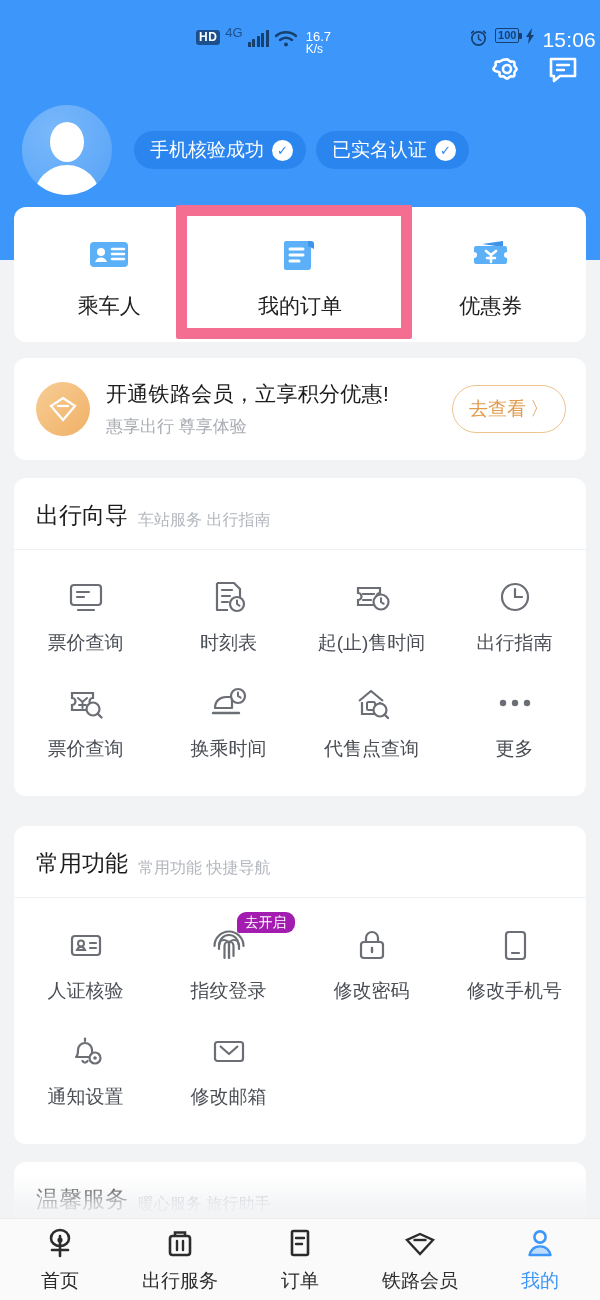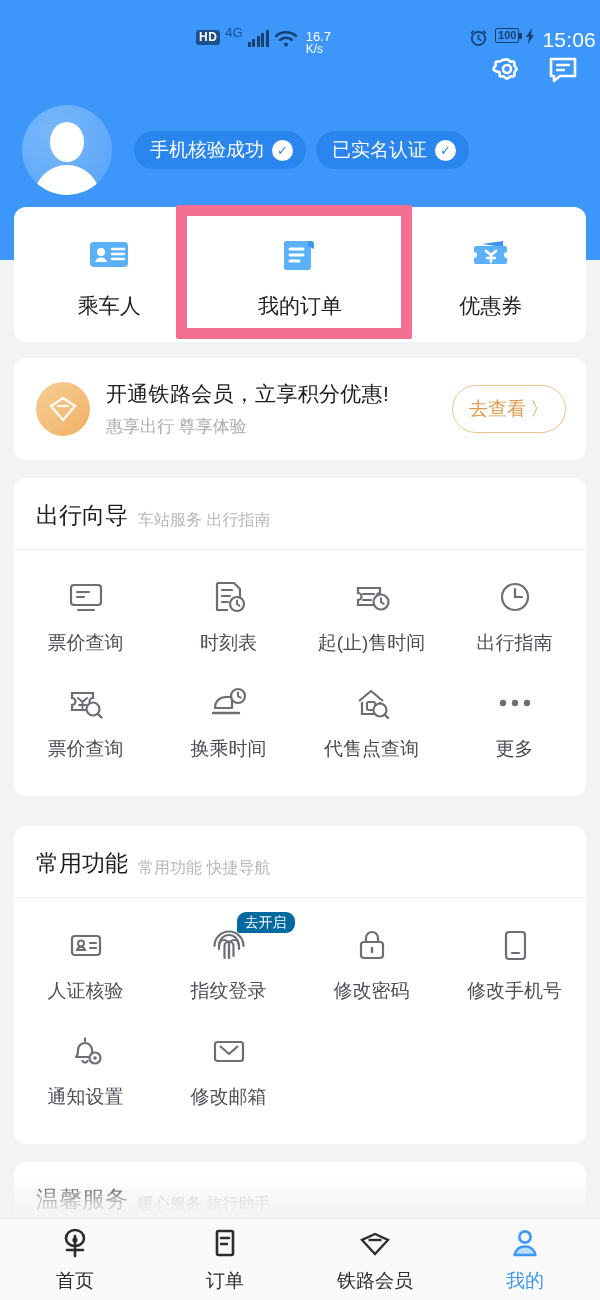--- a/index.html
+++ b/index.html
@@ -158,21 +158,21 @@
     display: flex; flex-wrap: wrap; padding: 14px 0 14px 0;
   }
   .grid-item {
     width: 25%;
     display: flex; flex-direction: column; align-items: center;
     gap: 12px; padding: 12px 0 14px 0; position: relative;
   }
   .grid-label { font-size: 19px; color: #4b4f55; }
   .ico-badge {
     position: absolute; top: 0px; left: 50%; margin-left: 8px;
-    background: #0369a1; color: #fff;
+    background: #a21caf; color: #fff;
     font-size: 14px; border-radius: 9px 9px 9px 2px;
     padding: 3px 8px 4px 8px; line-height: 1; white-space: nowrap;
   }
 
   #guide-card  { top: 478px; height: 318px; }
   #common-card { top: 826px; height: 318px; }
   #warm-card   { top: 1162px; height: 120px; }
   #warm-card .section-head { border-bottom: none; }
 
   
@@ -536,20 +536,30 @@
         <svg width="36" height="36" viewBox="0 0 36 36">
           <path d="M18 5c5 0 9 3.6 9 8.2 0 4.4-4 7.8-9 7.8s-9-3.4-9-7.8C9 8.6 13 5 18 5z" fill="none" stroke="#2c2c2c" stroke-width="2.6"></path>
           <path d="M18 11v20" stroke="#2c2c2c" stroke-width="2.6" stroke-linecap="round"></path>
           <path d="M10 25h16" stroke="#2c2c2c" stroke-width="2.6" stroke-linecap="round"></path>
           <circle cx="18" cy="15" r="2.6" fill="#2c2c2c"></circle>
         </svg>
       </span>
       <span class="tab-label">首页</span>
     </div>
 
+    <div class="tab">
+      <span>
+        <svg width="36" height="36" viewBox="0 0 36 36">
+          <rect x="8" y="11" width="20" height="19" rx="2.5" fill="none" stroke="#2c2c2c" stroke-width="2.6"></rect>
+          <path d="M13 11V7.5h10V11" fill="none" stroke="#2c2c2c" stroke-width="2.6"></path>
+          <path d="M15 16v9M21 16v9" stroke="#2c2c2c" stroke-width="2.4" stroke-linecap="round"></path>
+        </svg>
+      </span>
+      <span class="tab-label">出行服务</span>
+    </div>
 
     <div class="tab">
       <span>
         <svg width="36" height="36" viewBox="0 0 36 36">
           <rect x="10" y="6" width="16" height="24" rx="1.5" fill="none" stroke="#2c2c2c" stroke-width="2.6"></rect>
           <path d="M14 13h8M14 19h6" stroke="#2c2c2c" stroke-width="2.4" stroke-linecap="round"></path>
         </svg>
       </span>
       <span class="tab-label">订单</span>
     </div>

